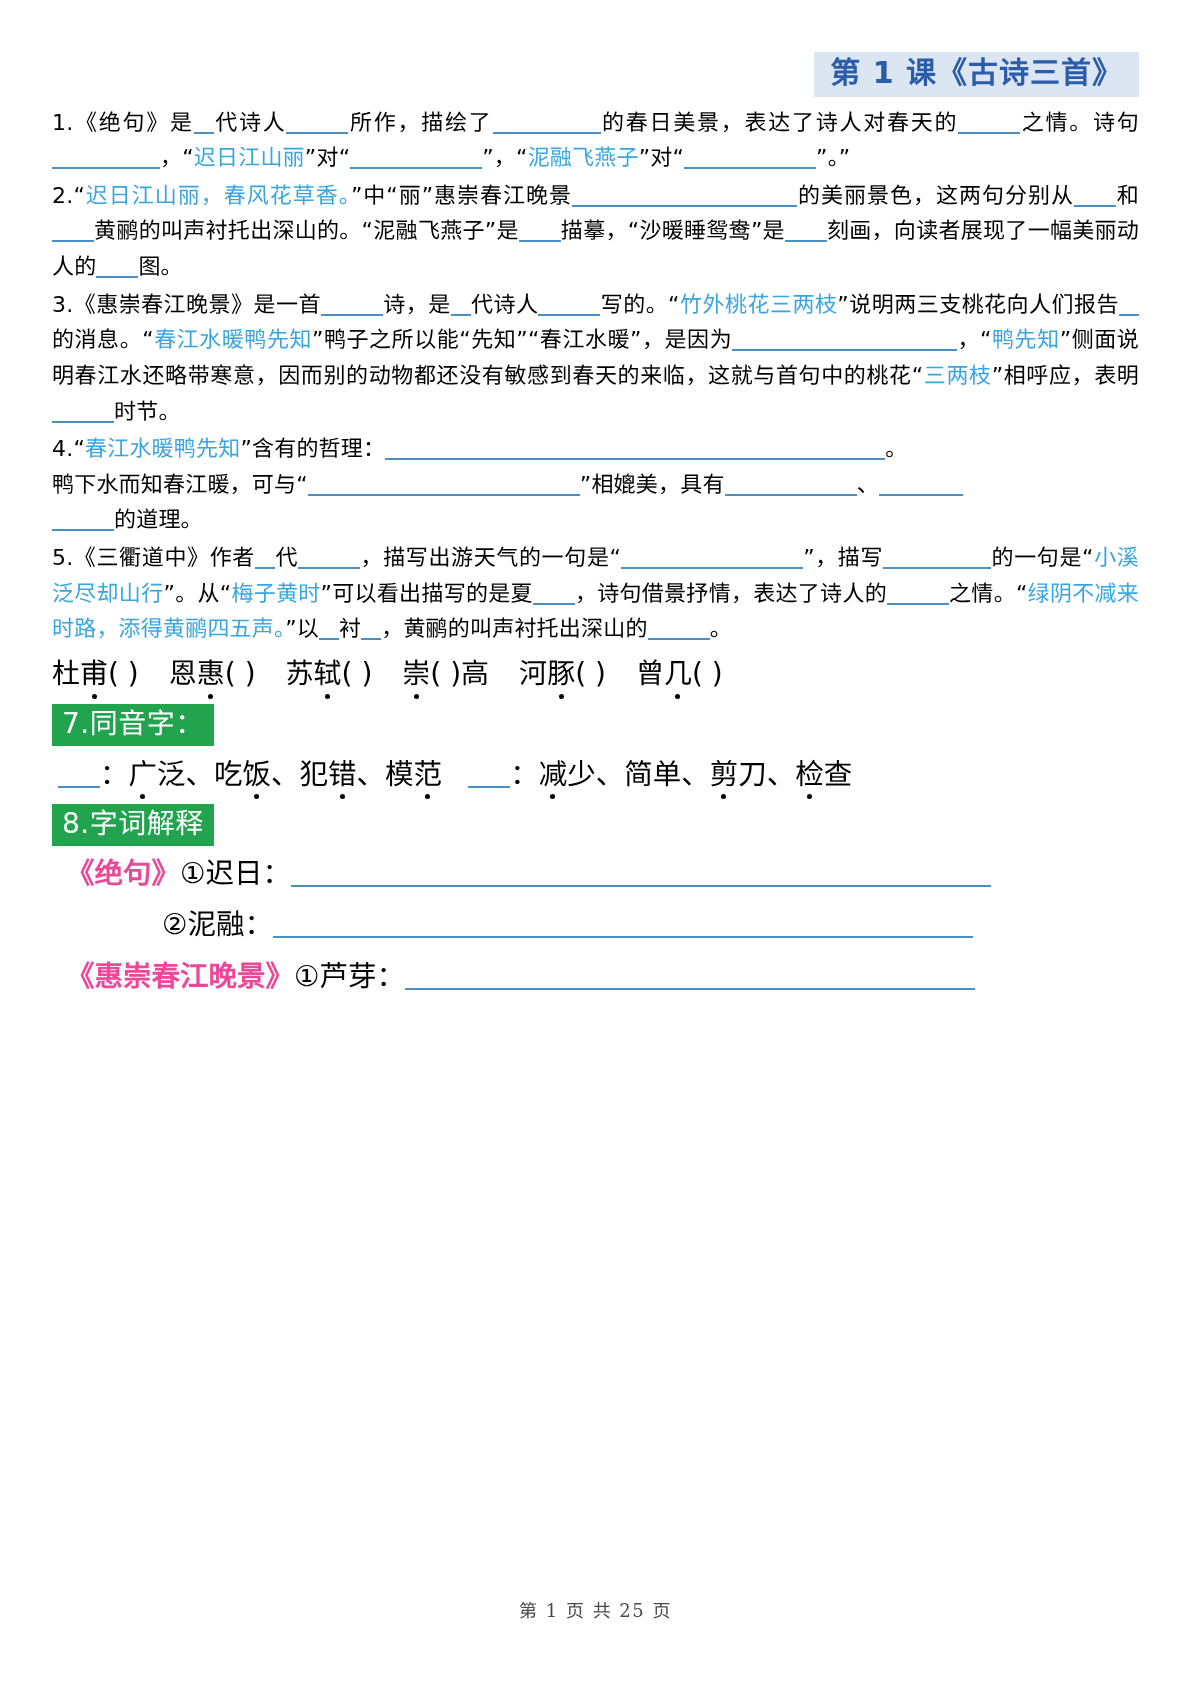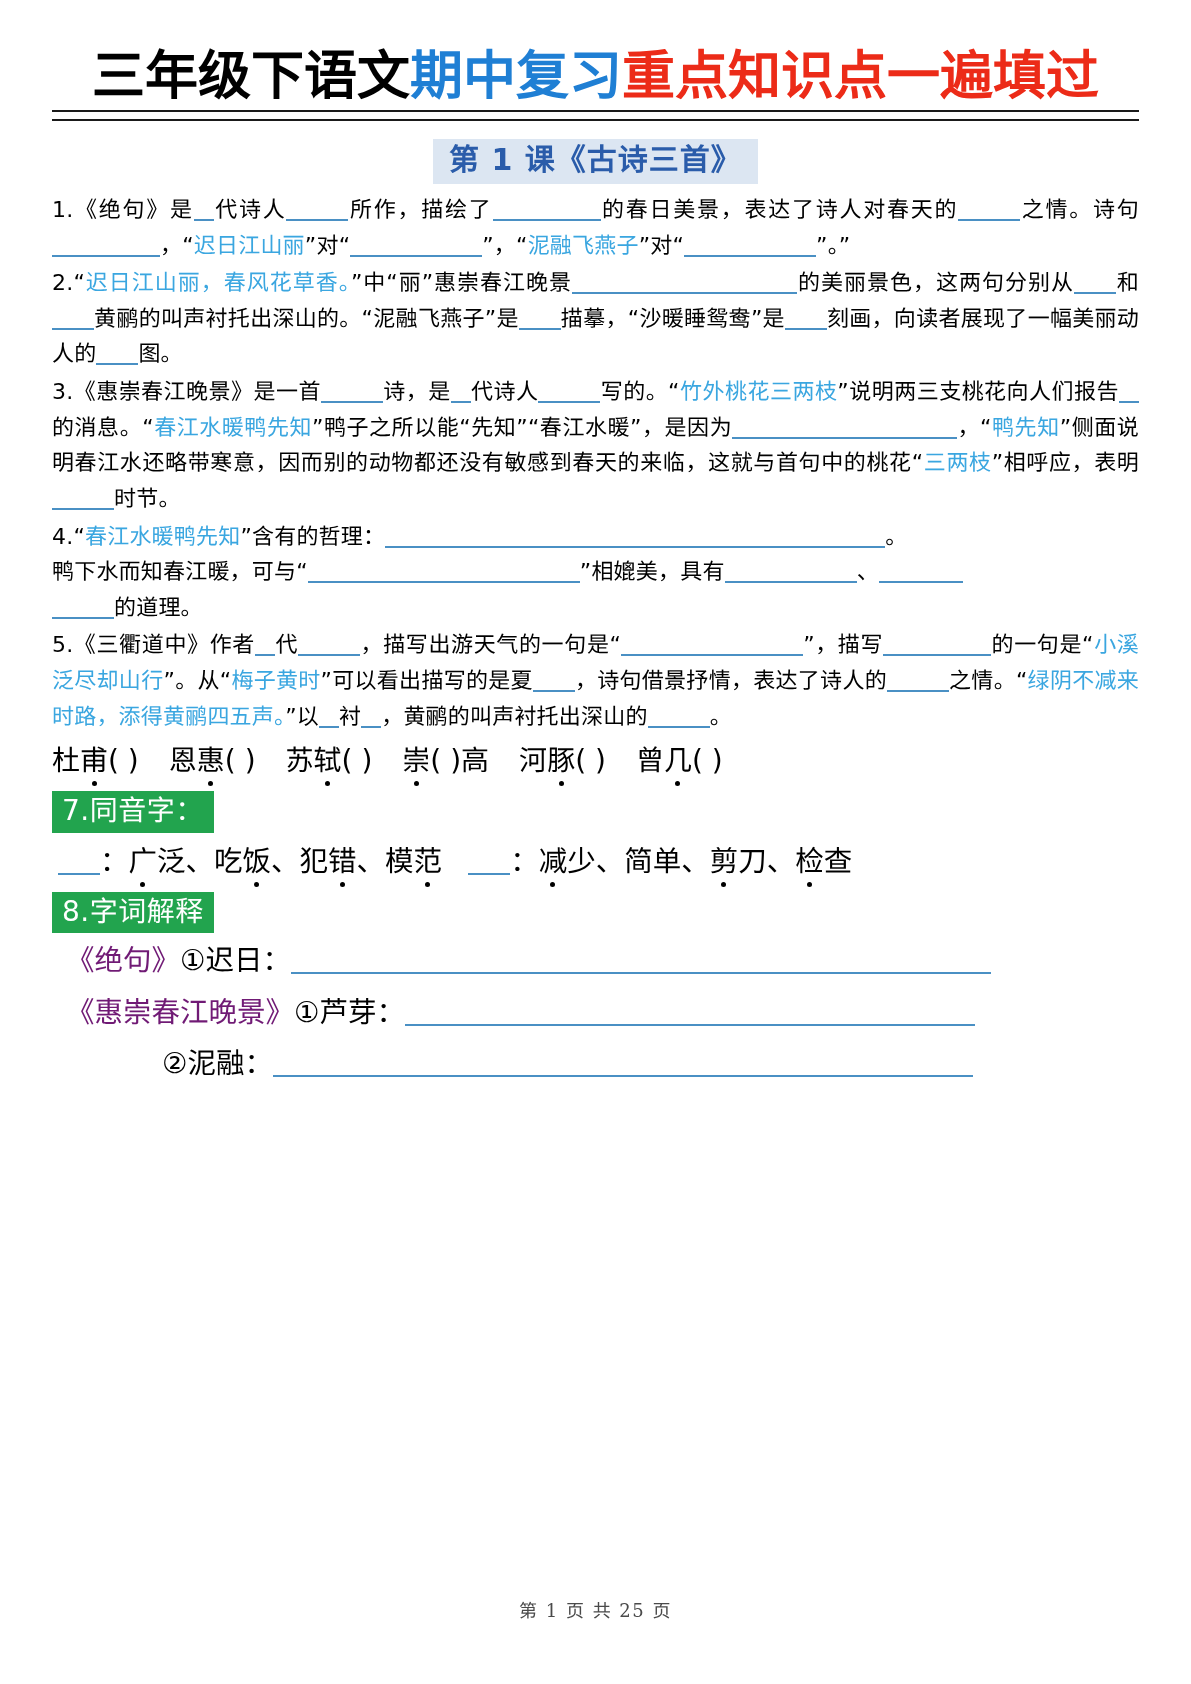--- a/index.html
+++ b/index.html
@@ -42,22 +42,22 @@
   .double-rule {
     margin: 5px 0 0 0;
     border: 0;
     height: 7px;
     border-top: 2px solid #1a1a1a;
     border-bottom: 2px solid #1a1a1a;
   }
 
   
   .lesson-head-row {
-    text-align: center;
-    margin-top: 14px;
+    text-align: right;
+    margin-top: 6px;
     margin-bottom: 8px;
   }
   .lesson-head {
     display: inline-block;
     background: #dce6f2;
     color: #2a5caa;
     font-size: 30px;
     font-weight: bold;
     padding: 3px 16px 5px 16px;
     letter-spacing: 1px;
@@ -69,21 +69,21 @@
     font-size: 22px;
     line-height: 1.62;
     color: #000;
     margin: 2px 0 1px 0;
     text-align: justify;
     text-justify: inter-ideograph;
     letter-spacing: 0.2px;
   }
 
   .blue { color: #3aa6e0; }
-  .navy { color: #701a75; font-weight: normal; }
+  .navy { color: #ec4899; font-weight: bold; }
 
   
   .bl {
     display: inline-block;
     border-bottom: 2.5px solid #4a90c4;
     vertical-align: -4px;
     height: 22px;
   }
   .bl.w1  { width: 20px; }
   .bl.w2  { width: 42px; }
@@ -170,24 +170,20 @@
     color: #4a4a4a;
     letter-spacing: 1.5px;
     margin-top: 16px;
   }
 </style>
 </head>
 <body>
 
 <div class="page">
 
-  <div class="title-wrap">
-    <div class="main-title"><span class="t-black">三年级下语文</span><span class="t-blue">期中复习</span><span class="t-red">重点知识点一遍填过</span></div>
-    <hr class="double-rule">
-  </div>
 
   <div class="lesson-head-row">
     <span class="lesson-head">第 1 课《古诗三首》</span>
   </div>
 
   <p class="q"><span>1.《绝句》是</span><span class="bl w1"></span><span>代诗人</span><span class="bl w3"></span><span>所作，描绘了</span><span class="bl w5"></span><span>的春日美景，表达了诗人对春天的</span><span class="bl w3"></span><span>之情。诗句</span><span class="bl w5"></span><span>，“</span><span class="blue">迟日江山丽</span><span>”对“</span><span class="bl w6"></span><span>”，“</span><span class="blue">泥融飞燕子</span><span>”对“</span><span class="bl w6"></span><span>”。”</span></p>
 
   <p class="q"><span>2.“</span><span class="blue">迟日江山丽，春风花草香。</span><span>”中“丽”惠崇春江晚景</span><span class="bl w10"></span><span>的美丽景色，这两句分别从</span><span class="bl w2"></span><span>和</span><span class="bl w2"></span><span>黄鹂的叫声衬托出深山的。“泥融飞燕子”是</span><span class="bl w2"></span><span>描摹，“沙暖睡鸳鸯”是</span><span class="bl w2"></span><span>刻画，向读者展现了一幅美丽动人的</span><span class="bl w2"></span><span>图。</span></p>
 
   <p class="q"><span>3.《惠崇春江晚景》是一首</span><span class="bl w3"></span><span>诗，是</span><span class="bl w1"></span><span>代诗人</span><span class="bl w3"></span><span>写的。“</span><span class="blue">竹外桃花三两枝</span><span>”说明两三支桃花向人们报告</span><span class="bl w1"></span><span>的消息。“</span><span class="blue">春江水暖鸭先知</span><span>”鸭子之所以能“先知”“春江水暖”，是因为</span><span class="bl w10"></span><span>，“</span><span class="blue">鸭先知</span><span>”侧面说明春江水还略带寒意，因而别的动物都还没有敏感到春天的来临，这就与首句中的桃花“</span><span class="blue">三两枝</span><span>”相呼应，表明</span><span class="bl w3"></span><span>时节。</span></p>
@@ -202,18 +198,18 @@
 
   <div class="sec-green-row">
     <span class="sec-green">7.同音字：</span>
   </div>
   <div class="homo-row"><span class="bl w2"></span><span>：</span><span><span class="dotted">广</span>泛、吃<span class="dotted">饭</span>、犯<span class="dotted">错</span>、模<span class="dotted">范</span></span><span class="spacer"></span><span class="bl w2"></span><span>：</span><span><span class="dotted">减</span>少、简单、<span class="dotted">剪</span>刀、<span class="dotted">检</span>查</span></div>
 
   <div class="sec-green-row">
     <span class="sec-green">8.字词解释</span>
   </div>
   <div class="defline"><span class="lead navy">《绝句》</span><span>①</span><span>迟日：</span><span class="ruleline" style="width:700px"></span></div>
+  <div class="defline"><span class="lead2"></span><span>②</span><span>泥融：</span><span class="ruleline" style="width:700px"></span></div>
   <div class="defline"><span class="lead navy">《惠崇春江晚景》</span><span>①</span><span>芦芽：</span><span class="ruleline" style="width:570px"></span></div>
-  <div class="defline"><span class="lead2"></span><span>②</span><span>泥融：</span><span class="ruleline" style="width:700px"></span></div>
 
   <div class="footer">第 1 页 共 25 页</div>
 
 </div>
 
 </body></html>

